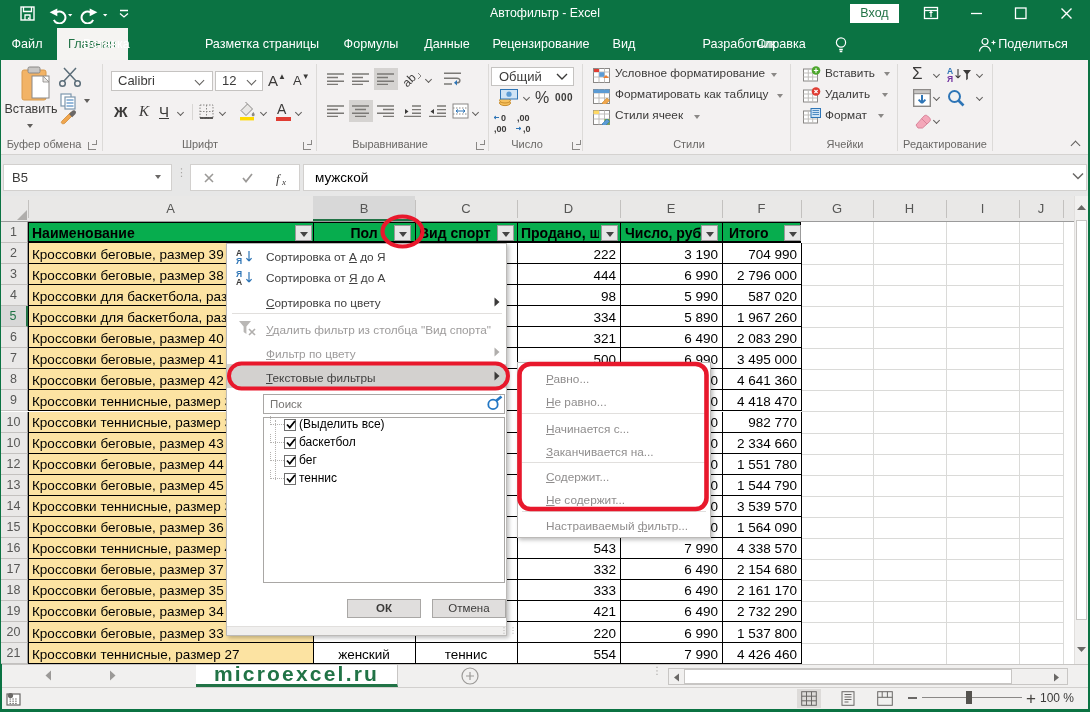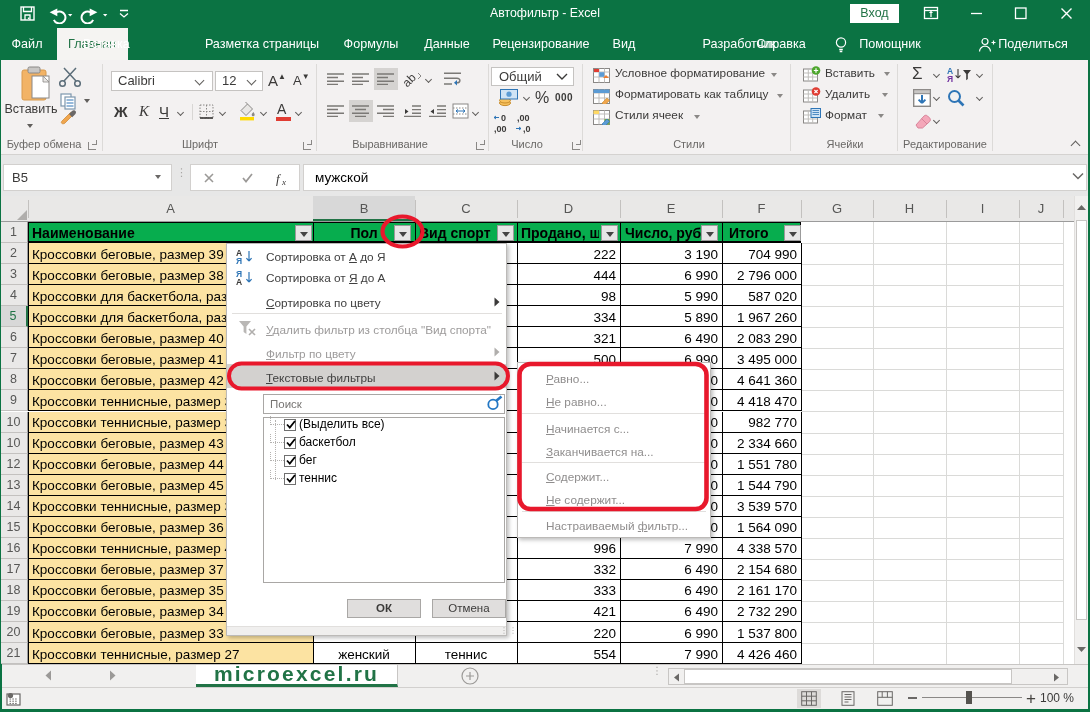--- a/index.html
+++ b/index.html
@@ -62,21 +62,20 @@
 <div class="a tab" style="left:-53px;top:28px;width:160px;text-align:center;color:#fff">Файл</div>
 <div class="a tab" style="left:12px;top:28px;width:160px;text-align:center;color:#217346">Главная</div>
 <div class="a tab" style="left:83px;top:28px;width:160px;text-align:left;color:#fff">Вставка</div>
 <div class="a tab" style="left:182px;top:28px;width:160px;text-align:center;color:#fff">Разметка страницы</div>
 <div class="a tab" style="left:291px;top:28px;width:160px;text-align:center;color:#fff">Формулы</div>
 <div class="a tab" style="left:367px;top:28px;width:160px;text-align:center;color:#fff">Данные</div>
 <div class="a tab" style="left:461px;top:28px;width:160px;text-align:center;color:#fff">Рецензирование</div>
 <div class="a tab" style="left:544px;top:28px;width:160px;text-align:center;color:#fff">Вид</div>
 <div class="a tab" style="left:616px;top:28px;width:160px;text-align:right;color:#fff">Разработчик</div>
 <div class="a tab" style="left:701px;top:28px;width:160px;text-align:center;color:#fff">Справка</div>
-<div class="a tab" style="left:810px;top:28px;width:160px;text-align:center;color:#fff">Помощник</div>
 <div class="a tab" style="left:953px;top:28px;width:160px;text-align:center;color:#fff">Поделиться</div>
 <svg class="a" style="left:833px;top:36px" width="16" height="17" viewBox="0 0 16 17">
 <g fill="none" stroke="#fff" stroke-width="1.2">
         <circle cx="8" cy="6.5" r="4.6"></circle>
         <path d="M6.2 13.5h3.6M6.7 15.5h2.6" stroke-width="1.3"></path>
       </g>
     </svg>
 <svg class="a" style="left:978px;top:37px" width="18" height="16" viewBox="0 0 18 16">
 <g fill="none" stroke="#fff" stroke-width="1.2">
         <circle cx="7" cy="4.5" r="3"></circle>
@@ -595,21 +594,21 @@
 <div class="celltxt num" style="left:623px;top:517.2px;width:95px">6 490</div>
 <div class="celltxt num" style="left:725px;top:517.2px;width:72px">1 564 090</div>
 <div class="a" style="left:28px;top:537.8px;width:285px;height:21.05px;background:#fce3a2;border-bottom:1px solid #000;border-left:1px solid #000"></div>
 <div class="celltxt" style="left:32px;top:538.2px;width:278px">Кроссовки теннисные, размер 40</div>
 <div class="a" style="left:313px;top:537.8px;width:102px;height:21.05px;border-bottom:1px solid #000;border-left:1px solid #000"></div>
 <div class="a" style="left:415px;top:537.8px;width:102px;height:21.05px;border-bottom:1px solid #000;border-left:1px solid #000"></div>
 <div class="a" style="left:517px;top:537.8px;width:103px;height:21.05px;border-bottom:1px solid #000;border-left:1px solid #000"></div>
 <div class="a" style="left:620px;top:537.8px;width:102px;height:21.05px;border-bottom:1px solid #000;border-left:1px solid #000"></div>
 <div class="a" style="left:722px;top:537.8px;width:79px;height:21.05px;border-bottom:1px solid #000;border-left:1px solid #000"></div>
 <div class="a" style="left:801px;top:537.8px;width:1px;height:21.05px;background:#000"></div>
-<div class="celltxt num" style="left:520px;top:538.2px;width:96px">996</div>
+<div class="celltxt num" style="left:520px;top:538.2px;width:96px">543</div>
 <div class="celltxt num" style="left:623px;top:538.2px;width:95px">7 990</div>
 <div class="celltxt num" style="left:725px;top:538.2px;width:72px">4 338 570</div>
 <div class="a" style="left:28px;top:558.8px;width:285px;height:21.05px;background:#fce3a2;border-bottom:1px solid #000;border-left:1px solid #000"></div>
 <div class="celltxt" style="left:32px;top:559.3px;width:278px">Кроссовки беговые, размер 37</div>
 <div class="a" style="left:313px;top:558.8px;width:102px;height:21.05px;border-bottom:1px solid #000;border-left:1px solid #000"></div>
 <div class="a" style="left:415px;top:558.8px;width:102px;height:21.05px;border-bottom:1px solid #000;border-left:1px solid #000"></div>
 <div class="a" style="left:517px;top:558.8px;width:103px;height:21.05px;border-bottom:1px solid #000;border-left:1px solid #000"></div>
 <div class="a" style="left:620px;top:558.8px;width:102px;height:21.05px;border-bottom:1px solid #000;border-left:1px solid #000"></div>
 <div class="a" style="left:722px;top:558.8px;width:79px;height:21.05px;border-bottom:1px solid #000;border-left:1px solid #000"></div>
 <div class="a" style="left:801px;top:558.8px;width:1px;height:21.05px;background:#000"></div>

